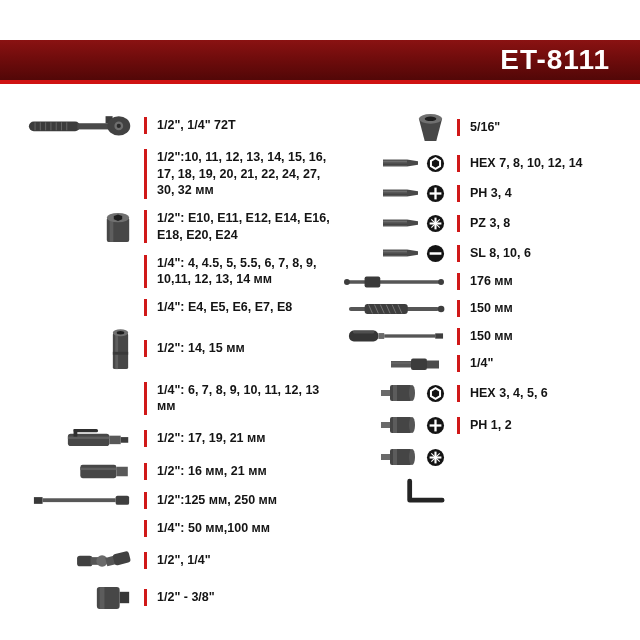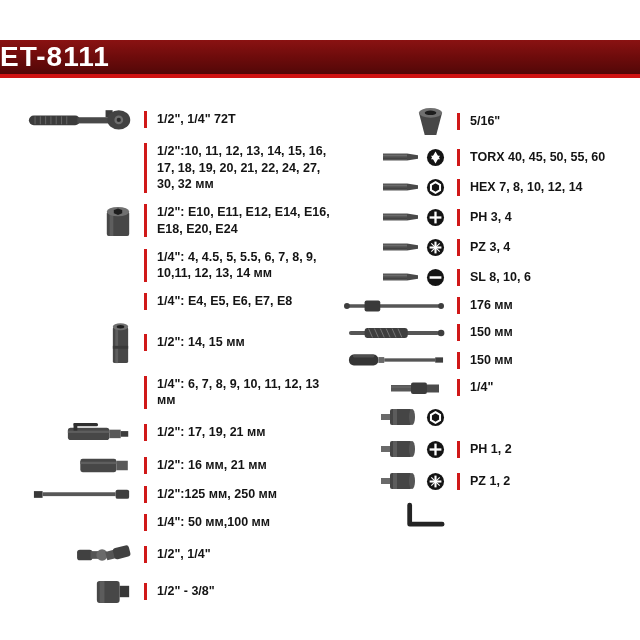--- a/index.html
+++ b/index.html
@@ -1,22 +1,22 @@
 <!DOCTYPE html>
 <html><head>
 <meta charset="utf-8">
 <style>
   * { box-sizing: border-box; margin: 0; padding: 0; }
   html, body { width: 640px; height: 640px; background: #fff; font-family: "Liberation Sans", sans-serif; }
   .band {
     margin-top: 40px;
-    height: 38px;
+    height: 44px;
     background: linear-gradient(180deg, #8a1212 0%, #6b0b0b 55%, #520707 100%);
     border-bottom: 4px solid #cf1212;
-    display: flex; align-items: center; 
+    display: flex; align-items: center; justify-content: flex-end;
     padding-right: 30px;
   }
   .model { color: #fff; font-size: 28px; font-weight: bold; letter-spacing: 1px; }
   .content { display: flex; padding: 28px 6px 0 26px; gap: 10px; }
   .col { display: flex; flex-direction: column; }
   .row { display: flex; align-items: center; margin-bottom: 11px; }
   .col.right .row { margin-bottom: 10px; }
   .icon-cell { display: flex; justify-content: flex-end; align-items: center; gap: 5px; padding-right: 12px; }
   .col.left .icon-cell { width: 118px; }
   .col.right .icon-cell { width: 114px; }
@@ -347,86 +347,72 @@
           <svg class="icn i-cone">
               <use href="#sym-cone"></use>
             </svg>
         </div>
         <div class="text-group">
             <div class="divider"></div>
         <div class="label">5/16"</div>
           </div>
       </div>
 
+
       <div class="row">
         <div class="icon-cell">
           <svg class="icn i-bit">
               <use href="#sym-bit"></use>
             </svg>
           <svg class="icn i-glyph">
-              <use href="#glyph-torx"></use>
-            </svg>
-        </div>
-        <div class="text-group">
-            <div class="divider"></div>
-        <div class="label">TORX 40, 45, 50, 55, 60</div>
+              <use href="#glyph-hex"></use>
+            </svg>
+        </div>
+        <div class="text-group">
+            <div class="divider"></div>
+        <div class="label">HEX 7, 8, 10, 12, 14</div>
           </div>
       </div>
 
       <div class="row">
         <div class="icon-cell">
           <svg class="icn i-bit">
               <use href="#sym-bit"></use>
             </svg>
           <svg class="icn i-glyph">
-              <use href="#glyph-hex"></use>
-            </svg>
-        </div>
-        <div class="text-group">
-            <div class="divider"></div>
-        <div class="label">HEX 7, 8, 10, 12, 14</div>
+              <use href="#glyph-ph"></use>
+            </svg>
+        </div>
+        <div class="text-group">
+            <div class="divider"></div>
+        <div class="label">PH 3, 4</div>
           </div>
       </div>
 
       <div class="row">
         <div class="icon-cell">
           <svg class="icn i-bit">
               <use href="#sym-bit"></use>
             </svg>
           <svg class="icn i-glyph">
-              <use href="#glyph-ph"></use>
-            </svg>
-        </div>
-        <div class="text-group">
-            <div class="divider"></div>
-        <div class="label">PH 3, 4</div>
+              <use href="#glyph-pz"></use>
+            </svg>
+        </div>
+        <div class="text-group">
+            <div class="divider"></div>
+        <div class="label">PZ 3, 8</div>
           </div>
       </div>
 
       <div class="row">
         <div class="icon-cell">
           <svg class="icn i-bit">
               <use href="#sym-bit"></use>
             </svg>
           <svg class="icn i-glyph">
-              <use href="#glyph-pz"></use>
-            </svg>
-        </div>
-        <div class="text-group">
-            <div class="divider"></div>
-        <div class="label">PZ 3, 4</div>
-          </div>
-      </div>
-
-      <div class="row">
-        <div class="icon-cell">
-          <svg class="icn i-bit">
-              <use href="#sym-bit"></use>
-            </svg>
-          <svg class="icn i-glyph">
               <use href="#glyph-sl"></use>
             </svg>
         </div>
         <div class="text-group">
             <div class="divider"></div>
         <div class="label">SL 8, 10, 6</div>
           </div>
       </div>
 
       <div class="row">
@@ -480,20 +466,24 @@
 
       <div class="row">
         <div class="icon-cell">
           <svg class="icn i-bitsock">
               <use href="#sym-bitsock"></use>
             </svg>
           <svg class="icn i-glyph">
               <use href="#glyph-hex"></use>
             </svg>
         </div>
+        <div class="text-group">
+            <div class="divider"></div>
+        <div class="label">HEX 3, 4, 5, 6</div>
+          </div>
       </div>
 
       <div class="row">
         <div class="icon-cell">
           <svg class="icn i-bitsock">
               <use href="#sym-bitsock"></use>
             </svg>
           <svg class="icn i-glyph">
               <use href="#glyph-ph"></use>
             </svg>
@@ -506,24 +496,20 @@
 
       <div class="row">
         <div class="icon-cell">
           <svg class="icn i-bitsock">
               <use href="#sym-bitsock"></use>
             </svg>
           <svg class="icn i-glyph">
               <use href="#glyph-pz"></use>
             </svg>
         </div>
-        <div class="text-group">
-            <div class="divider"></div>
-        <div class="label">PZ 1, 2</div>
-          </div>
       </div>
 
 
       <div class="row">
         <div class="icon-cell">
           <svg class="icn i-hexkey">
               <use href="#sym-hexkey"></use>
             </svg>
         </div>
       </div>

